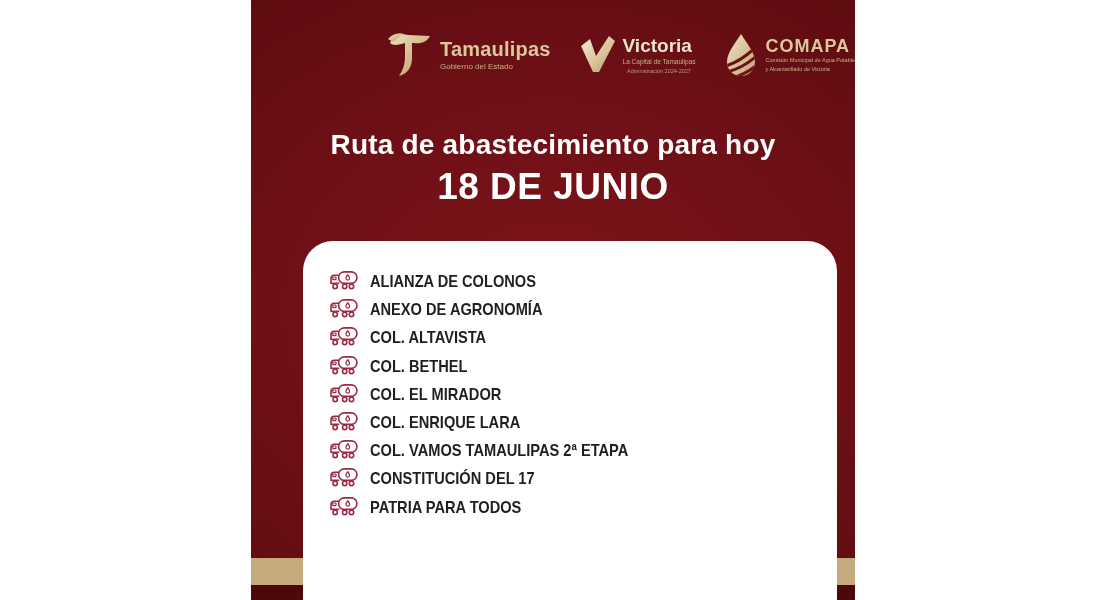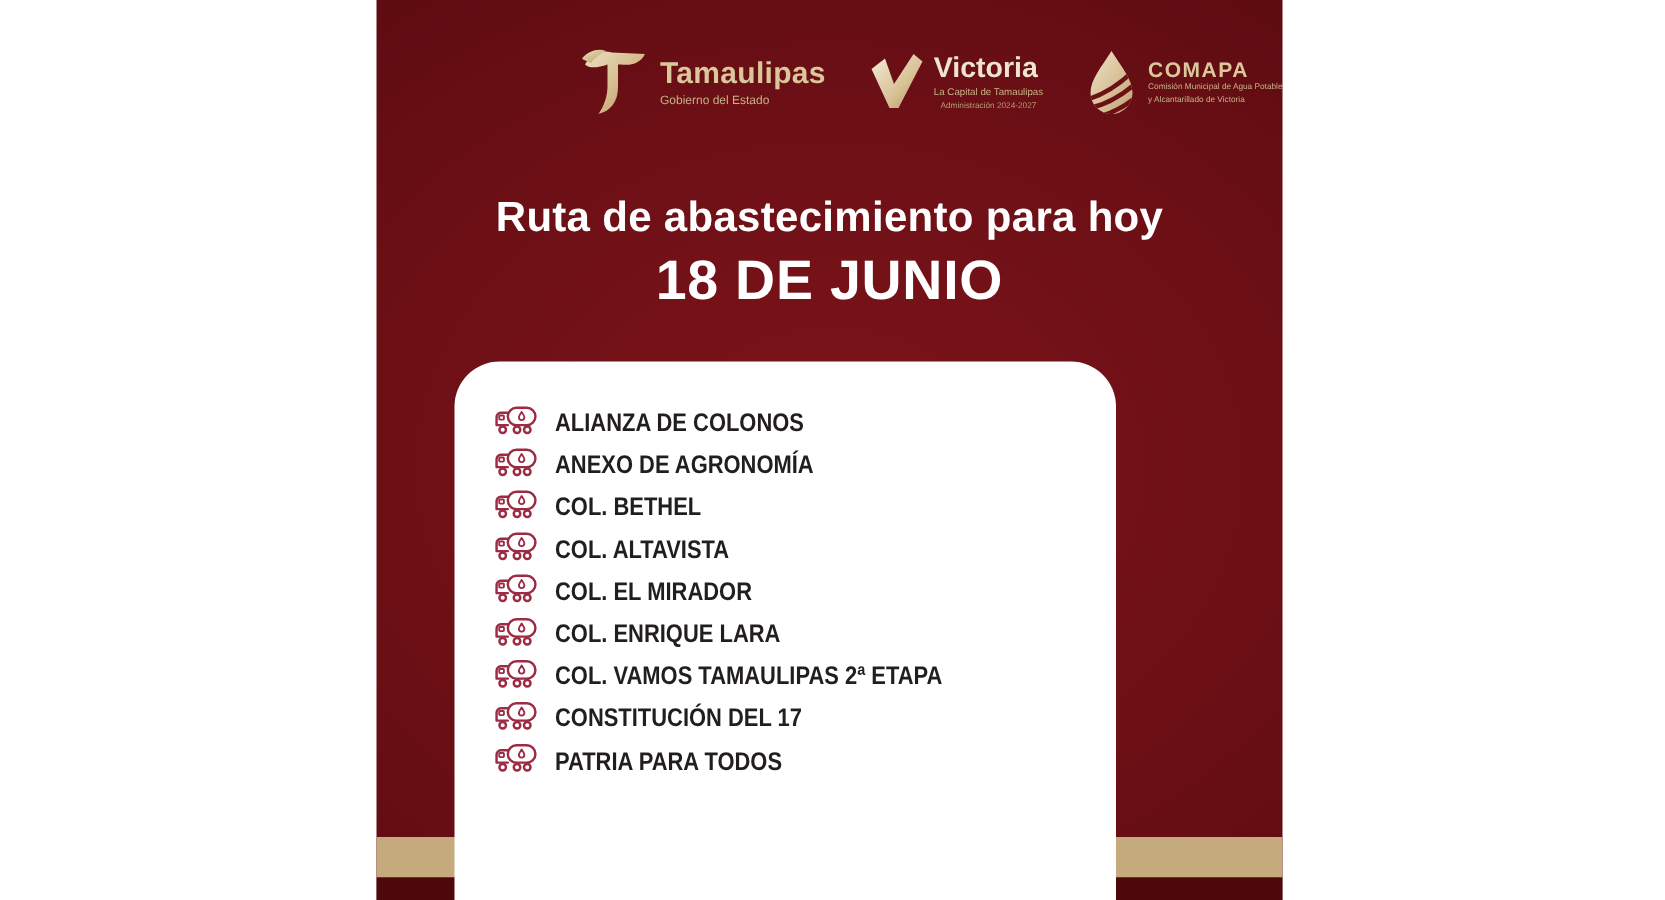--- a/index.html
+++ b/index.html
@@ -20,30 +20,30 @@
          align-items:center;gap:29px;z-index:2;}
   .logo{display:flex;align-items:center;gap:7px;}
   .logo svg{display:block;}
   .logo-name{font-weight:bold;color:#dcc79d;line-height:1;}
   .logo-sub{color:#c9b287;line-height:1.25;}
   .tam .logo-name{font-size:20px;letter-spacing:.2px;}
   .tam .logo-sub{font-size:8px;margin-top:3px;}
   .vic .logo-name{font-size:19px;color:#eee4cf;}
   .vic .logo-sub{font-size:6.5px;margin-top:3px;text-align:center;}
   .vic .logo-admin{font-size:5.5px;color:#b79d77;margin-top:2px;text-align:center;}
-  .com .logo-name{font-size:14px;letter-spacing:1px;}
+  .com .logo-name{font-size:18px;letter-spacing:1px;}
   .com .logo-sub{font-size:5.5px;margin-top:2px;}
 
   
   .title{position:absolute;top:129px;left:0;width:100%;text-align:center;color:#ffffff;z-index:2;}
   .title-line1{font-size:28px;font-weight:700;letter-spacing:.2px;}
   .title-line2{font-size:37px;font-weight:bold;letter-spacing:.5px;margin-top:5px;}
 
   
-  .card{position:absolute;left:52px;top:241px;width:441px;height:359px;background:#ffffff;
+  .card{position:absolute;left:52px;top:241px;width:534px;height:359px;background:#ffffff;
         border-radius:30px 30px 0 0;z-index:3;}
   .routes{list-style:none;margin:0;padding:27px 0 0 26px;}
   .route{display:flex;align-items:center;gap:11px;height:28.2px;}
   .route-label{font-size:17px;font-weight:bold;color:#221e1f;white-space:nowrap;
                transform:scaleX(.86);transform-origin:left center;letter-spacing:0;}
   .truck{flex:0 0 auto;}
 </style>
 </head>
 <body>
 
@@ -165,36 +165,36 @@
       <svg width="30" height="22" viewBox="0 0 44 30" fill="none" stroke="#9c2b43" stroke-width="2.4" stroke-linecap="round" stroke-linejoin="round">
         <rect x="14" y="3" width="27" height="17" rx="8.5"></rect>
         <path d="M27.5 7.2 c-1.7 2.5 -2.7 3.8 -2.7 5.2 a2.7 2.7 0 0 0 5.4 0 c0 -1.4 -1 -2.7 -2.7 -5.2 Z" stroke-width="1.8"></path>
         <path d="M14 8 H7.2 C4.9 8 3 9.9 3 12.2 V20 H14"></path>
         <rect x="5.6" y="10.6" width="4.6" height="4" rx="0.8" stroke-width="1.8"></rect>
         <circle cx="9" cy="24.5" r="3.2"></circle>
         <circle cx="23" cy="24.5" r="3.2"></circle>
         <circle cx="33" cy="24.5" r="3.2"></circle>
       </svg>
     </span>
+    <span class="route-label">COL. ALTAVISTA</span>
+  </li>
+
+  <li class="route">
+    <span class="truck">
+      <svg width="30" height="22" viewBox="0 0 44 30" fill="none" stroke="#9c2b43" stroke-width="2.4" stroke-linecap="round" stroke-linejoin="round">
+        <rect x="14" y="3" width="27" height="17" rx="8.5"></rect>
+        <path d="M27.5 7.2 c-1.7 2.5 -2.7 3.8 -2.7 5.2 a2.7 2.7 0 0 0 5.4 0 c0 -1.4 -1 -2.7 -2.7 -5.2 Z" stroke-width="1.8"></path>
+        <path d="M14 8 H7.2 C4.9 8 3 9.9 3 12.2 V20 H14"></path>
+        <rect x="5.6" y="10.6" width="4.6" height="4" rx="0.8" stroke-width="1.8"></rect>
+        <circle cx="9" cy="24.5" r="3.2"></circle>
+        <circle cx="23" cy="24.5" r="3.2"></circle>
+        <circle cx="33" cy="24.5" r="3.2"></circle>
+      </svg>
+    </span>
     <span class="route-label">COL. BETHEL</span>
-  </li>
-
-  <li class="route">
-    <span class="truck">
-      <svg width="30" height="22" viewBox="0 0 44 30" fill="none" stroke="#9c2b43" stroke-width="2.4" stroke-linecap="round" stroke-linejoin="round">
-        <rect x="14" y="3" width="27" height="17" rx="8.5"></rect>
-        <path d="M27.5 7.2 c-1.7 2.5 -2.7 3.8 -2.7 5.2 a2.7 2.7 0 0 0 5.4 0 c0 -1.4 -1 -2.7 -2.7 -5.2 Z" stroke-width="1.8"></path>
-        <path d="M14 8 H7.2 C4.9 8 3 9.9 3 12.2 V20 H14"></path>
-        <rect x="5.6" y="10.6" width="4.6" height="4" rx="0.8" stroke-width="1.8"></rect>
-        <circle cx="9" cy="24.5" r="3.2"></circle>
-        <circle cx="23" cy="24.5" r="3.2"></circle>
-        <circle cx="33" cy="24.5" r="3.2"></circle>
-      </svg>
-    </span>
-    <span class="route-label">COL. ALTAVISTA</span>
   </li>
 
   <li class="route">
     <span class="truck">
       <svg width="30" height="22" viewBox="0 0 44 30" fill="none" stroke="#9c2b43" stroke-width="2.4" stroke-linecap="round" stroke-linejoin="round">
         <rect x="14" y="3" width="27" height="17" rx="8.5"></rect>
         <path d="M27.5 7.2 c-1.7 2.5 -2.7 3.8 -2.7 5.2 a2.7 2.7 0 0 0 5.4 0 c0 -1.4 -1 -2.7 -2.7 -5.2 Z" stroke-width="1.8"></path>
         <path d="M14 8 H7.2 C4.9 8 3 9.9 3 12.2 V20 H14"></path>
         <rect x="5.6" y="10.6" width="4.6" height="4" rx="0.8" stroke-width="1.8"></rect>
         <circle cx="9" cy="24.5" r="3.2"></circle>

